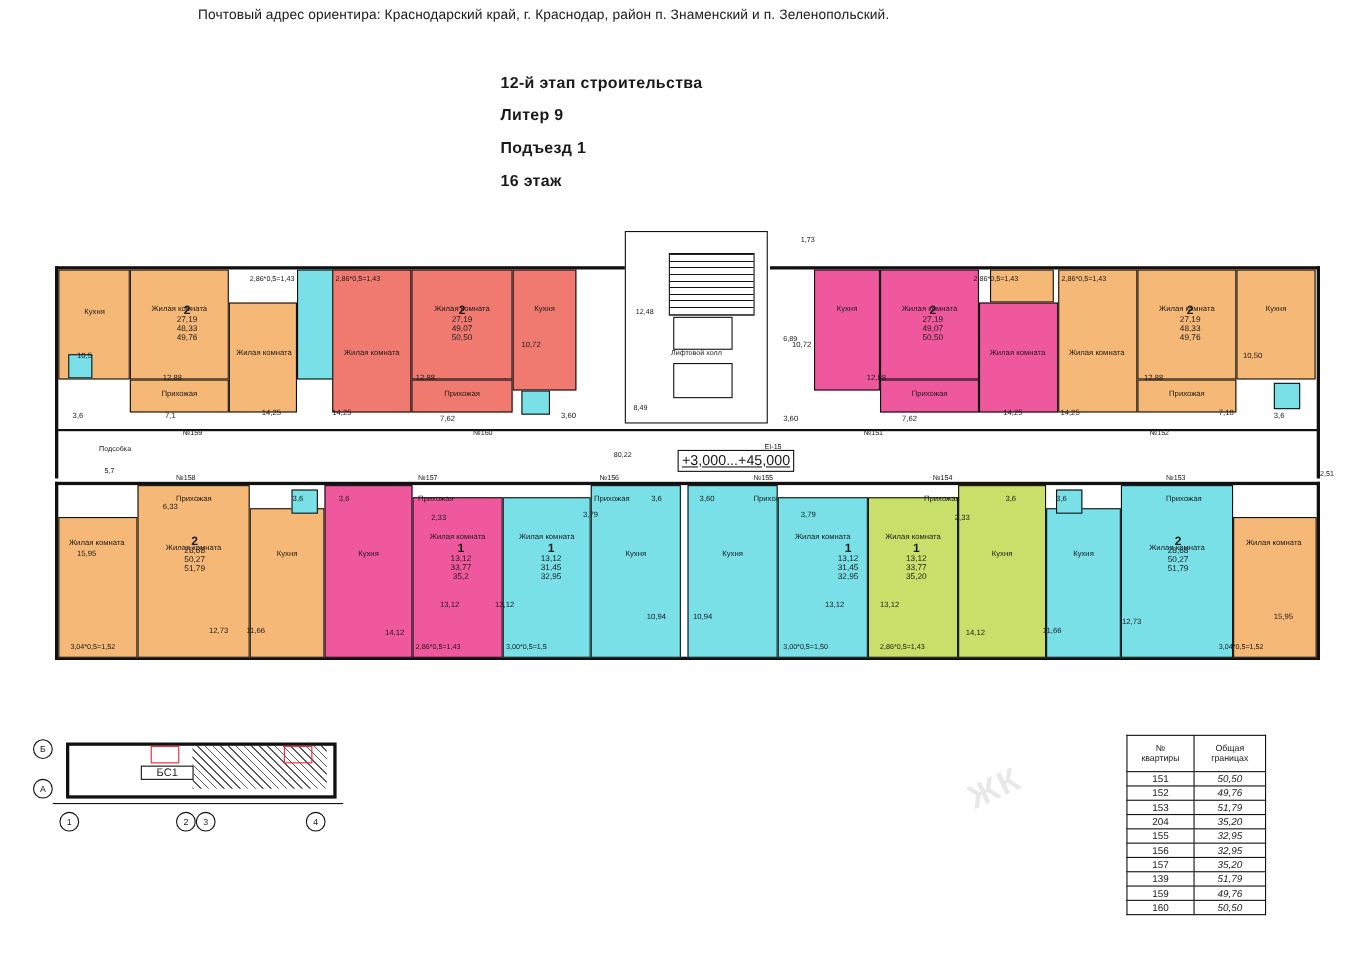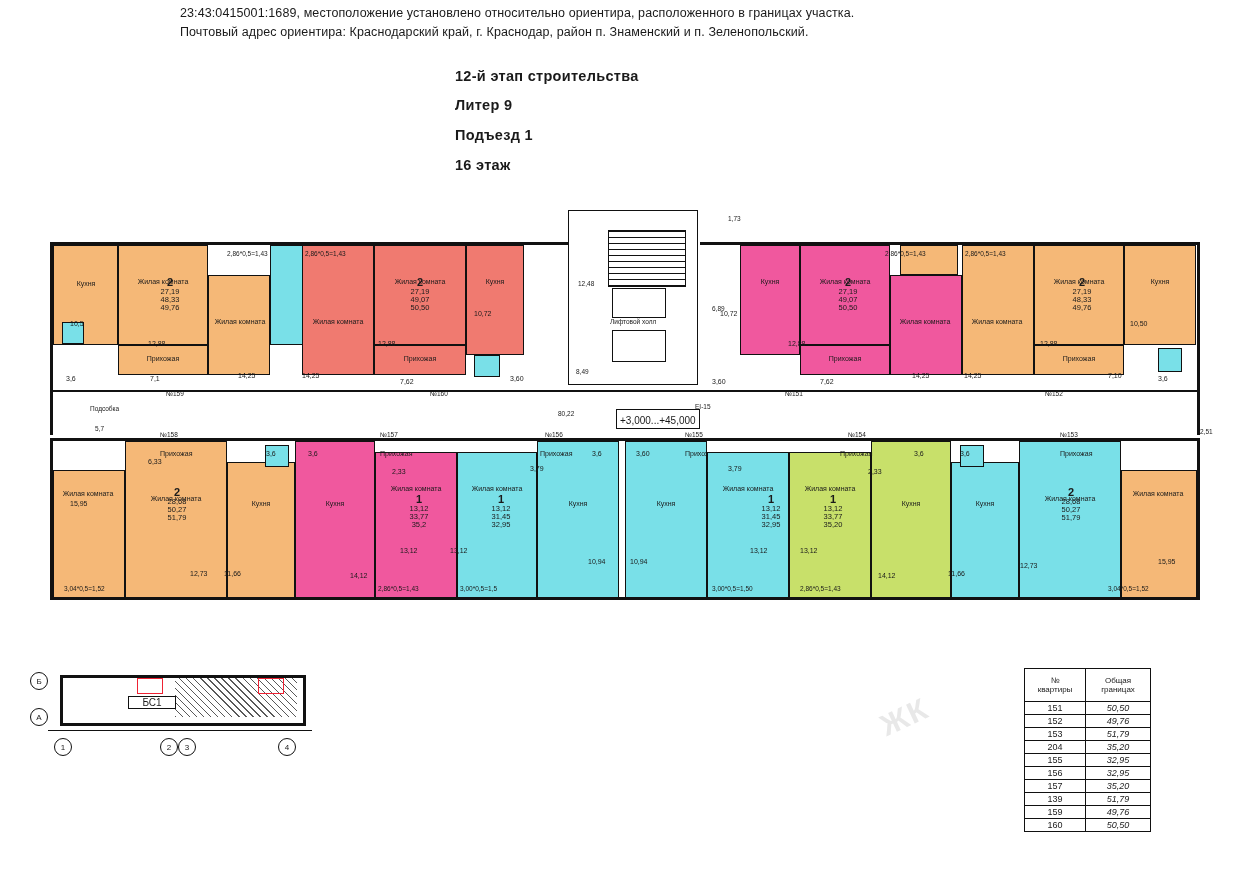--- a/index.html
+++ b/index.html
@@ -2,21 +2,21 @@
 <html><head>
 <meta charset="utf-8">
 <style>
   html,body{margin:0;padding:0;background:#ffffff;}
   body{width:1241px;height:878px;position:relative;overflow:hidden;
        font-family:"Liberation Sans", sans-serif;color:#1a1a1a;}
   .abs{position:absolute;}
   .hdr{font-size:12.5px;line-height:19px;letter-spacing:.1px;}
   .ttl{font-size:14.5px;font-weight:600;letter-spacing:.3px;}
   .tiny{font-size:6.5px;line-height:7.5px;}
-  .tiny2{font-size:10px;line-height:8.5px;}
+  .tiny2{font-size:13px;line-height:8.5px;text-decoration:underline;}
   .lbl{font-size:7px;line-height:8px;}
   .num{font-size:7px;line-height:8px;}
   .room{border:1px solid #111;box-sizing:border-box;position:absolute;}
   .wall{position:absolute;background:#111;}
   .txtc{text-align:center;}
   .flat-badge{font-size:7.5px;line-height:8px;text-align:center;}
   .flat-badge b{font-size:11px;font-weight:700;}
   .circ{border:1px solid #111;border-radius:50%;position:absolute;
         display:flex;align-items:center;justify-content:center;font-size:8px;}
   table.tbl{border-collapse:collapse;font-size:9px;}
@@ -24,21 +24,20 @@
   table.tbl th{font-weight:400;font-size:8px;line-height:9px;}
   .it{font-style:italic;}
   .hatch{background:repeating-linear-gradient(45deg,#111 0 1px,transparent 1px 5px);}
   .wm{position:absolute;color:#e8e8e8;font-size:30px;transform:rotate(-25deg);
       font-weight:700;letter-spacing:2px;pointer-events:none;}
 </style>
 </head>
 <body>
 
 <div class="abs hdr" style="left:180px;top:4px;width:860px;">
-  <div>23:43:0415001:1689, местоположение установлено относительно ориентира, расположенного в границах участка.</div>
   <div>Почтовый адрес ориентира: Краснодарский край, г. Краснодар, район п. Знаменский и п. Зеленопольский.</div>
 </div>
 <div class="abs ttl" style="left:455px;top:68px;">12-й этап строительства</div>
 <div class="abs ttl" style="left:455px;top:97px;">Литер 9</div>
 <div class="abs ttl" style="left:455px;top:127px;">Подъезд 1</div>
 <div class="abs ttl" style="left:455px;top:157px;">16 этаж</div>
 
 <div class="wm" style="left:880px;top:700px;">ЖК</div>
 
 <div class="abs" style="left:40px;top:200px;width:1170px;height:420px;">

